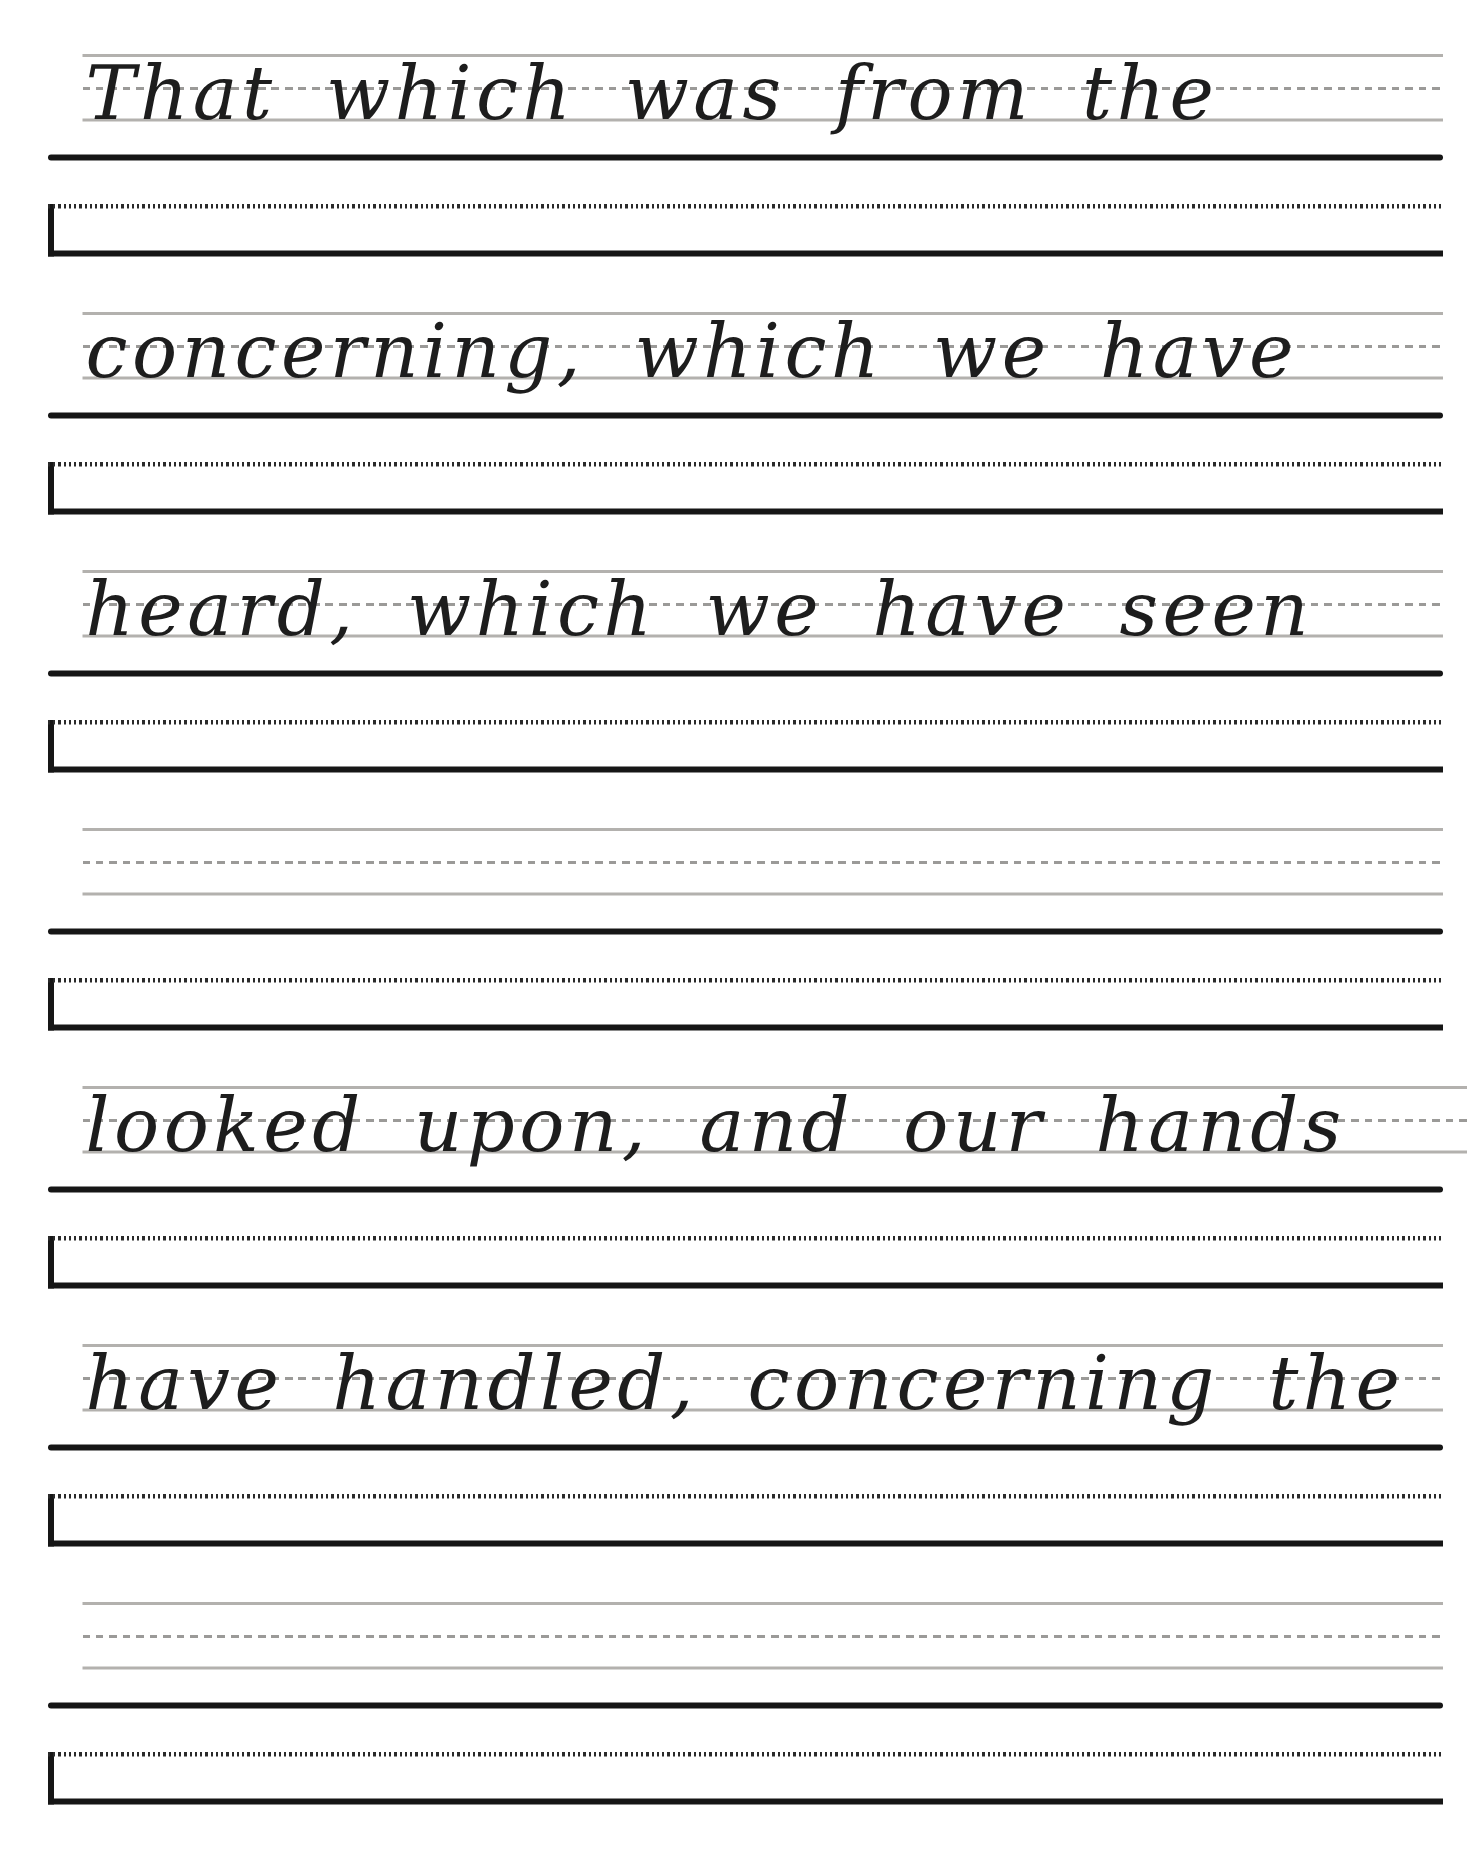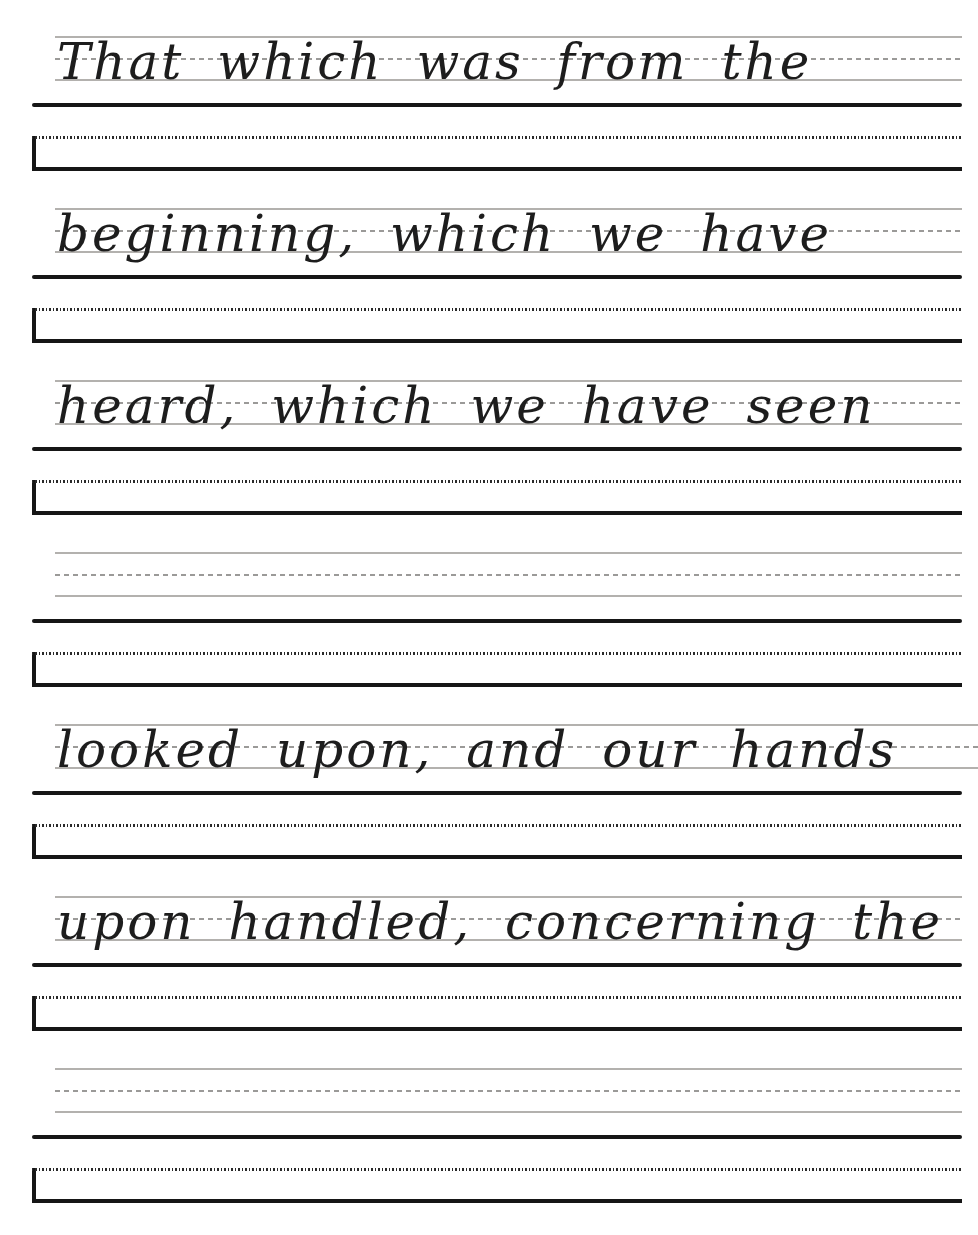--- a/index.html
+++ b/index.html
@@ -103,21 +103,21 @@
     <div class="sep"></div>
     <div class="practice">
       <div class="dotline"></div>
     </div>
   </section>
 
   <section class="pair">
     <div class="gl top"></div>
     <div class="gl mid"></div>
     <div class="gl base"></div>
-    <div class="model">beginning, which we have</div>
+    <div class="model">concerning, which we have</div>
     <div class="sep"></div>
     <div class="practice">
       <div class="dotline"></div>
     </div>
   </section>
 
   <section class="pair">
     <div class="gl top"></div>
     <div class="gl mid"></div>
     <div class="gl base"></div>
@@ -146,21 +146,21 @@
     <div class="sep"></div>
     <div class="practice">
       <div class="dotline"></div>
     </div>
   </section>
 
   <section class="pair">
     <div class="gl top"></div>
     <div class="gl mid"></div>
     <div class="gl base"></div>
-    <div class="model">upon handled, concerning the</div>
+    <div class="model">have handled, concerning the</div>
     <div class="sep"></div>
     <div class="practice">
       <div class="dotline"></div>
     </div>
   </section>
 
   <section class="pair">
     <div class="gl top"></div>
     <div class="gl mid"></div>
     <div class="gl base"></div>

